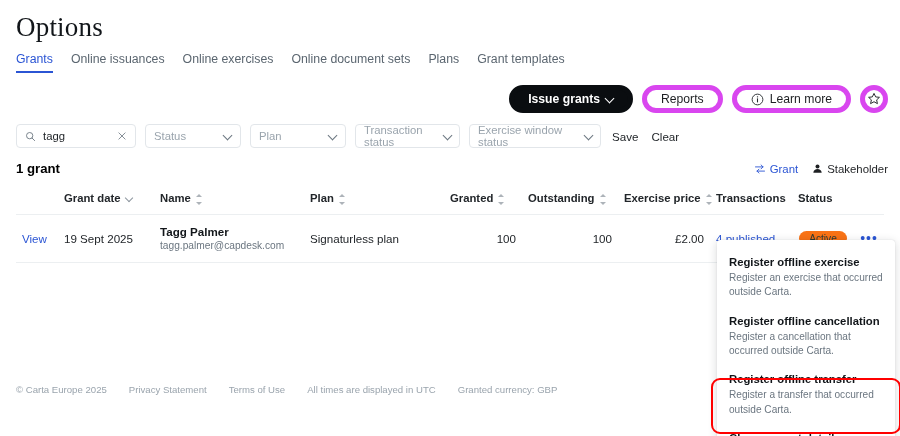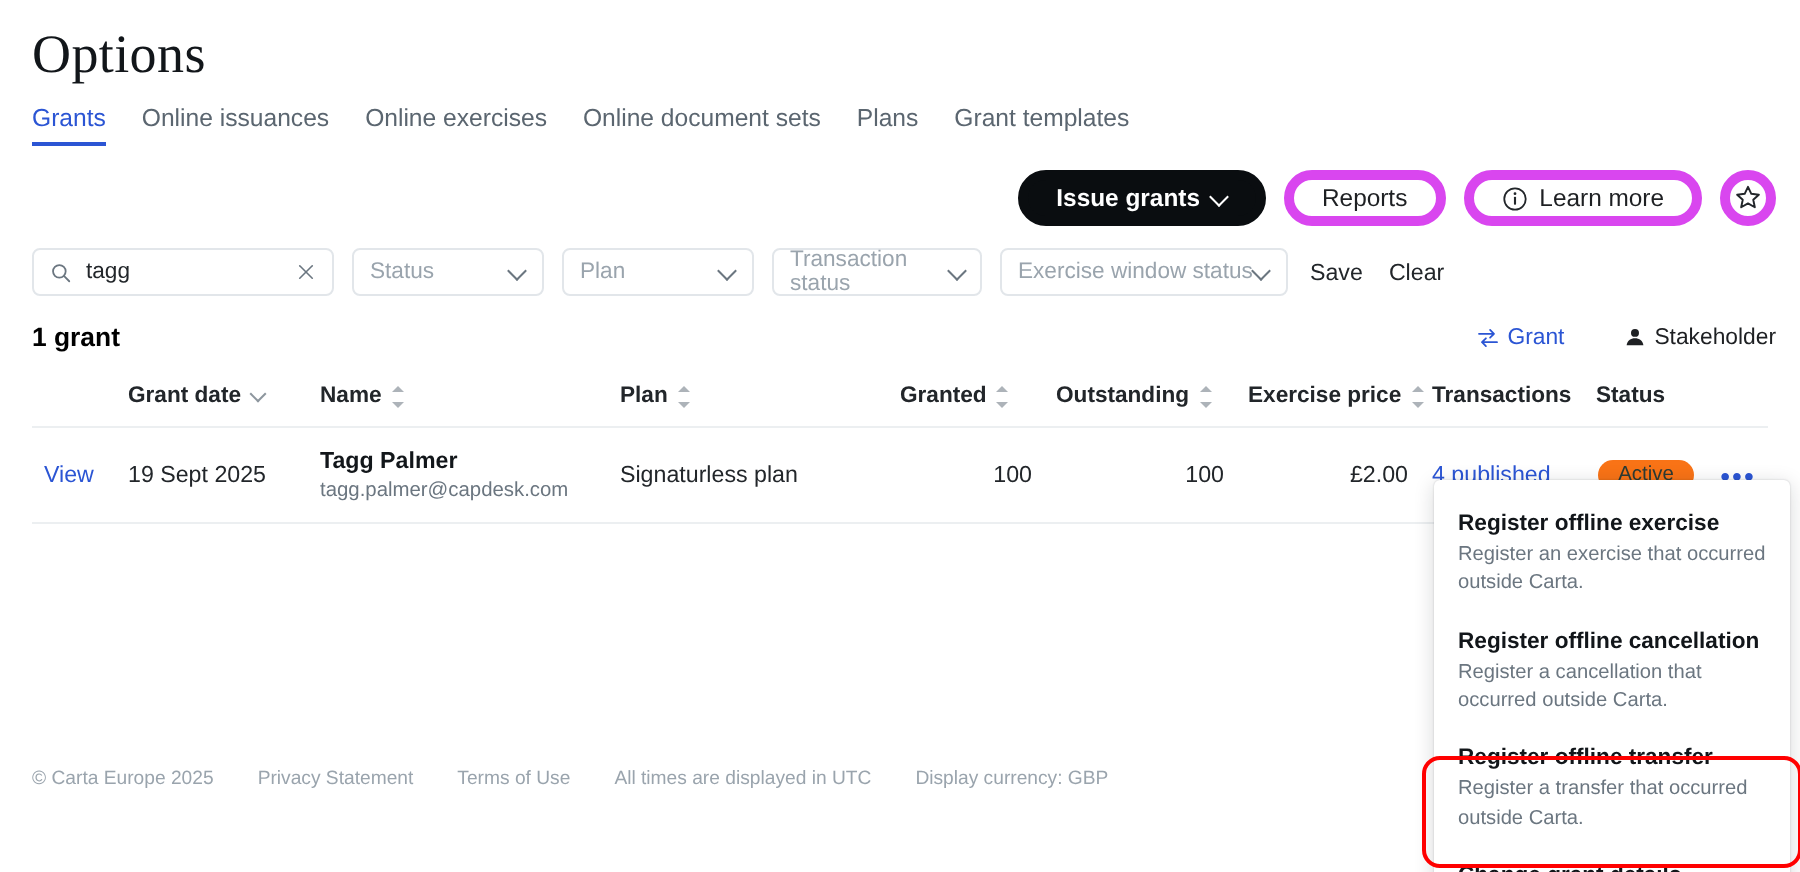--- a/index.html
+++ b/index.html
@@ -61,36 +61,36 @@
     position: absolute; left: 16px; top: 124px;
     display: flex; align-items: center; gap: 9px;
   }
   .field {
     display: flex; align-items: center; height: 24px;
     border: 1px solid #e2e6ea; border-radius: 4px;
     padding: 0 8px; background: #fff; font-size: 11.3px;
   }
   .field .ph { color: #9aa4ad; }
   .field .val { color: #22262a; }
-  .f-search { width: 151px; gap: 7px; }
+  .f-search { width: 120px; gap: 7px; }
   .f-date { width: 94px; justify-content: space-between; }
   .f-status { width: 96px; justify-content: space-between; }
   .f-plan { width: 96px; justify-content: space-between; }
   .f-trans { width: 105px; justify-content: space-between; }
-  .f-exw { width: 144px; justify-content: space-between; }
+  .f-exw { width: 132px; justify-content: space-between; }
   .field .chev { color: #6b7680; }
   .linkbtn { font-size: 11.6px; color: #22262a; cursor: pointer; padding: 0 2px; }
 
   
   .countrow {
     position: absolute; left: 16px; right: 12px; top: 161px;
     display: flex; align-items: center; justify-content: space-between;
   }
   .count { font-size: 13.2px; font-weight: 700; color: #000000; }
-  .toggles { display: flex; align-items: center; gap: 30px; }
+  .toggles { display: flex; align-items: center; gap: 14px; }
   .toggle { display: inline-flex; align-items: center; gap: 4px; font-size: 11.4px; cursor: pointer; }
   .toggle.on { color: #2b55d4; }
   .toggle.off { color: #1e2023; }
 
   
   table.grid {
     position: absolute; left: 16px; top: 186px; width: 868px;
     border-collapse: collapse; table-layout: fixed;
   }
   table.grid th {
@@ -339,16 +339,16 @@
     </div>
   </div>
 
   <div class="annot"></div>
 
   <div class="footer">
     <span>© Carta Europe 2025</span>
     <span class="fl">Privacy Statement</span>
     <span class="fl">Terms of Use</span>
     <span>All times are displayed in UTC</span>
-    <span>Display currency: GBP</span>
+    <span>Granted currency: GBP</span>
   </div>
 
 </div>
 
 </body></html>

